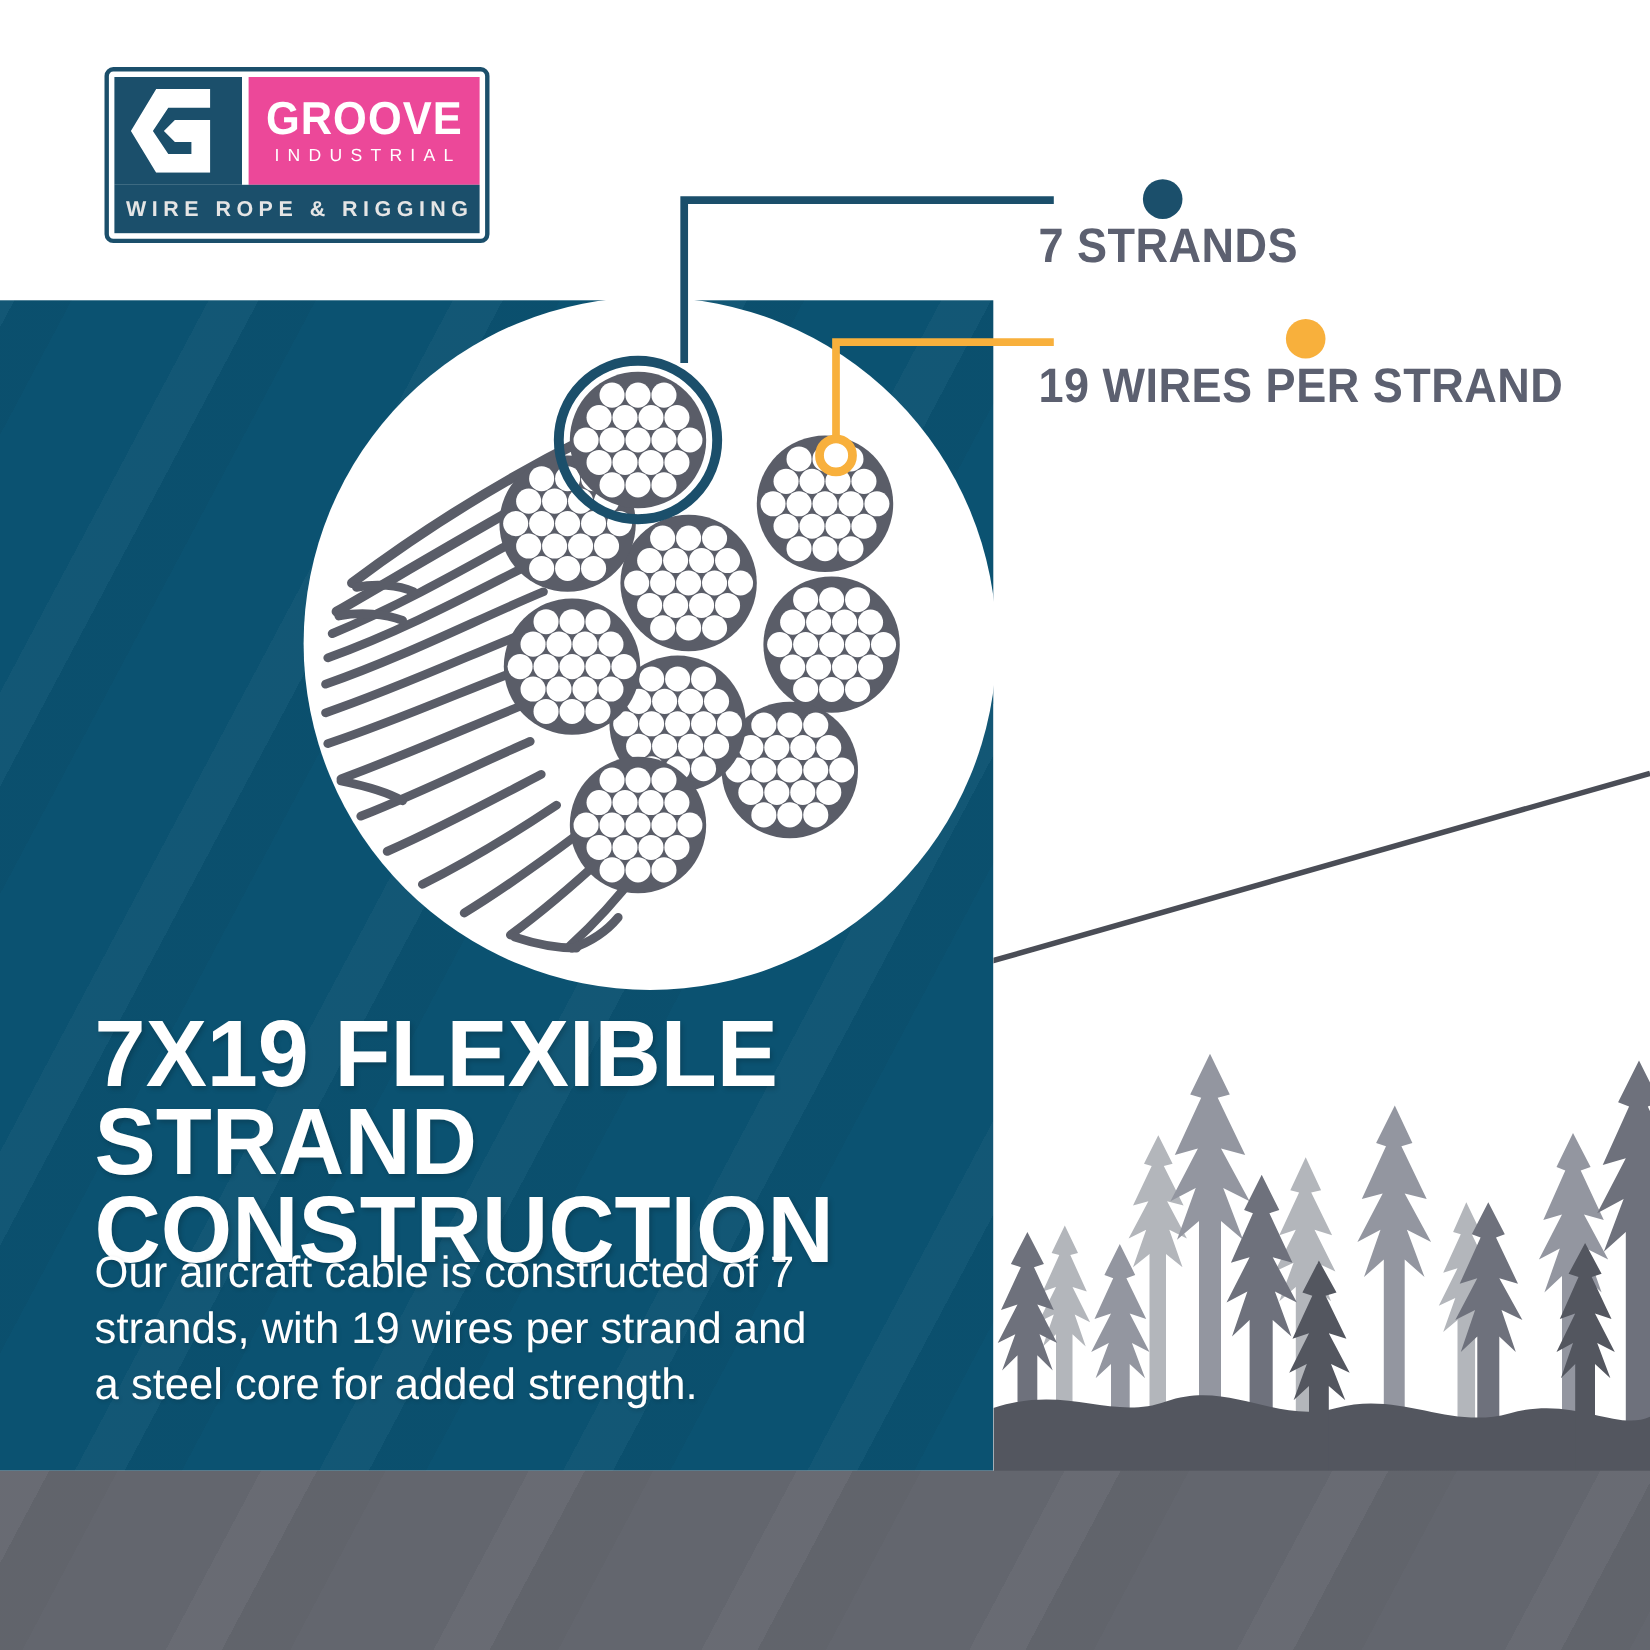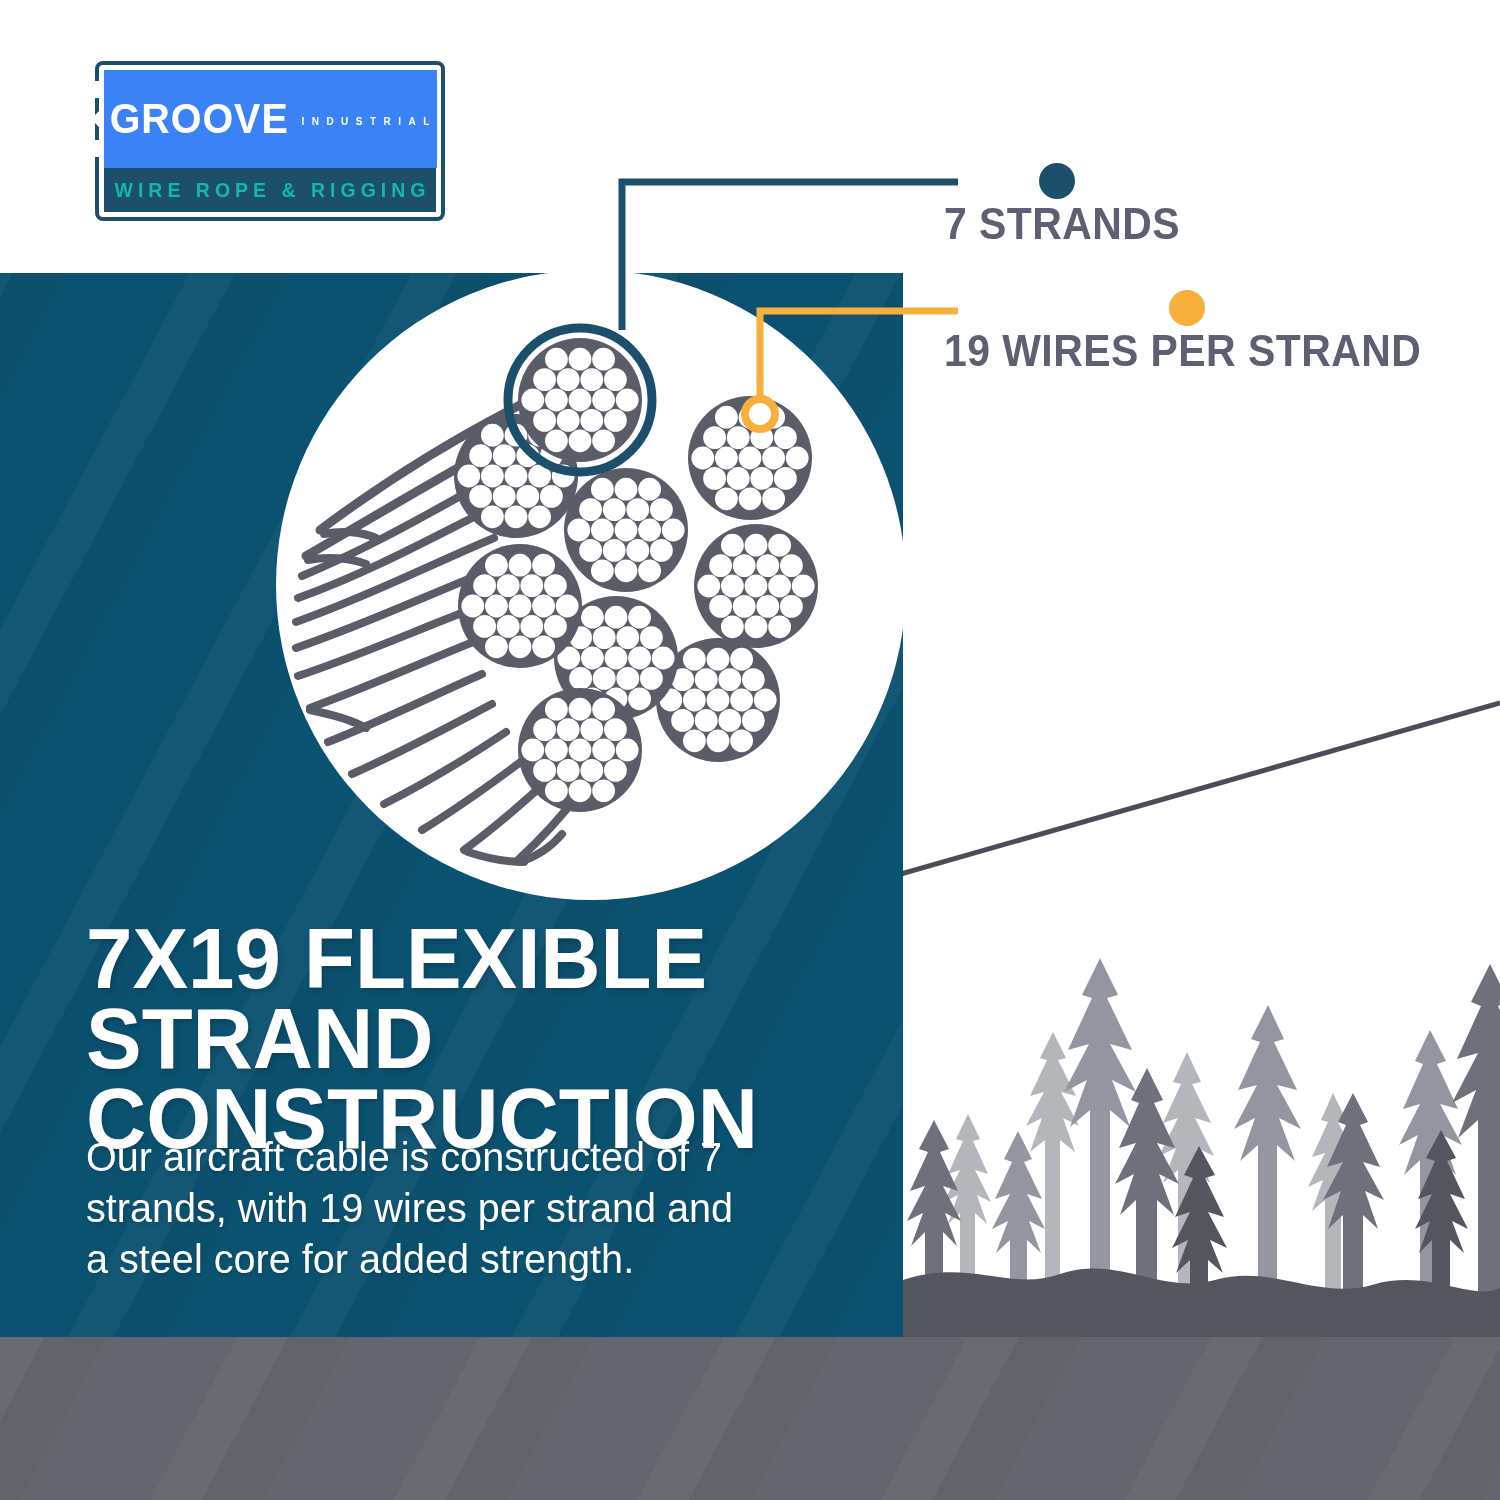--- a/index.html
+++ b/index.html
@@ -7,30 +7,30 @@
        font-family:"Liberation Sans","DejaVu Sans",sans-serif;}
   #canvas{position:relative;width:1500px;height:1500px;background:#ffffff;overflow:hidden;}
 
   
   #logo{position:absolute;left:95px;top:61px;width:350px;height:160px;}
   .logo-outer{position:absolute;inset:0;border:4px solid #1b4f6b;border-radius:8px;box-sizing:border-box;}
   .logo-inner{position:absolute;left:9px;top:9px;right:9px;bottom:9px;box-sizing:border-box;}
   .logo-topband{position:absolute;left:0;top:0;right:0;height:98px;display:flex;}
   .logo-mark-box{width:116px;height:98px;background:#1b4f6b;position:relative;}
   .logo-gap{width:6px;}
-  .logo-word-box{flex:1;height:98px;background:#3b82f6;position:relative;display:flex;
-                 flex-direction:row;align-items:center;justify-content:center;}
+  .logo-word-box{flex:1;height:98px;background:#ec4899;position:relative;display:flex;
+                 flex-direction:column;align-items:center;justify-content:center;}
   .logo-word{color:#ffffff;font-weight:700;letter-spacing:1px;
              font-family:"Liberation Sans Narrow","Liberation Sans",sans-serif;
              font-size:42px;line-height:42px;transform:scaleX(.94);}
-  .logo-sub{color:#ffffff;font-weight:700;font-size:10px;letter-spacing:7.5px;
+  .logo-sub{color:#ffffff;font-weight:400;font-size:16px;letter-spacing:7.5px;
             margin-top:4px;padding-left:7px;}
   .logo-botband{position:absolute;left:0;bottom:0;right:0;height:44px;background:#1b4f6b;
                 display:flex;align-items:center;justify-content:center;}
-  .logo-tag{color:#14b8a6;font-weight:700;font-size:19.5px;letter-spacing:5px;padding-left:5px;}
+  .logo-tag{color:#e5e5e5;font-weight:700;font-size:19.5px;letter-spacing:5px;padding-left:5px;}
   .logo-mark-svg{position:absolute;left:50%;top:50%;transform:translate(-50%,-50%);}
 
   
   #bluepanel{position:absolute;left:0;top:273px;width:903px;height:1064px;background:#0b5271;overflow:hidden;}
   #bluepanel .waves{position:absolute;inset:-200px;
       background:repeating-linear-gradient(118deg,
         rgba(255,255,255,0.000) 0px, rgba(255,255,255,0.000) 46px,
         rgba(255,255,255,0.030) 46px, rgba(255,255,255,0.030) 86px,
         rgba(0,0,0,0.030) 86px, rgba(0,0,0,0.030) 132px,
         rgba(255,255,255,0.000) 132px, rgba(255,255,255,0.000) 196px);}

